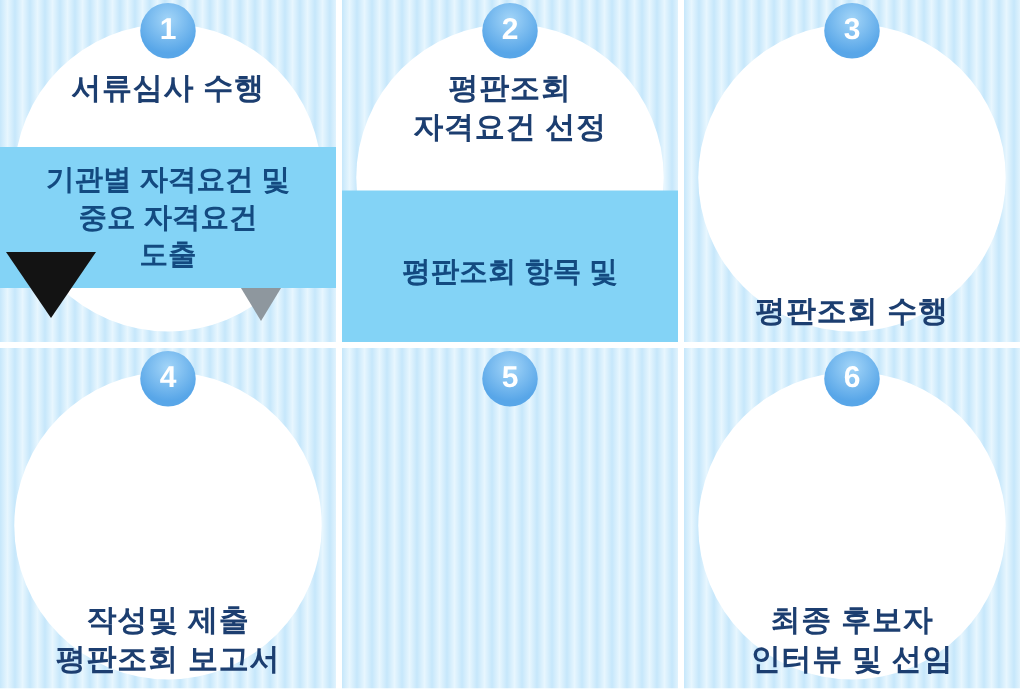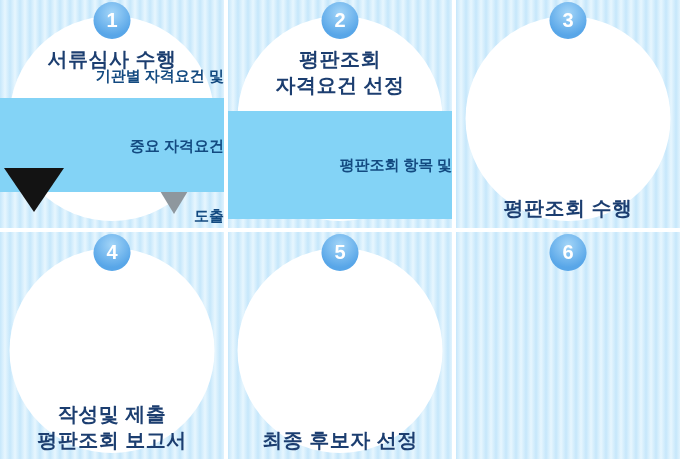--- a/index.html
+++ b/index.html
@@ -71,31 +71,30 @@
     padding-top: 30px;
   }
   .callout {
     position: absolute;
     left: 0;
     right: 0;
     z-index: 2;
     background: var(--callout-bg, #83d3f6);
     color: var(--callout-text, #134a80);
     font-weight: bold;
-    font-size: 15px;
+    font-size: 19px;
     line-height: 25px;
     display: flex;
     flex-direction: column;
-    align-items: flex-end;
+    align-items: center;
     justify-content: center;
     text-align: center;
-    gap: 45px;
   }
   .callout-1 { top: 98px; height: 94px; }
-  .callout-2 { top: 111px; height: 108px; font-family: Liberation Serif, serif; }
+  .callout-2 { top: 127px; height: 108px; }
   .tail { position: absolute; width: 0; height: 0; }
   .tail-black {
     left: 4px;
     top: 168px;
     border-left: 30px solid transparent;
     border-right: 30px solid transparent;
     border-top: 44px solid #131313;
     z-index: 3;
   }
   .tail-gray {
@@ -147,22 +146,23 @@
   <section class="cell">
     <div class="badge">4</div>
     <div class="circle">
       <div>작성및 제출</div>
       <div>평판조회 보고서</div>
     </div>
   </section>
 
   <section class="cell">
     <div class="badge">5</div>
-    <div class="circle">
-      <div>최종 후보자 선정</div>
-    </div>
   </section>
 
   <section class="cell">
     <div class="badge">6</div>
+    <div class="circle">
+      <div>최종 후보자</div>
+      <div>인터뷰 및 선임</div>
+    </div>
   </section>
 
 </div>
 
 </body></html>

